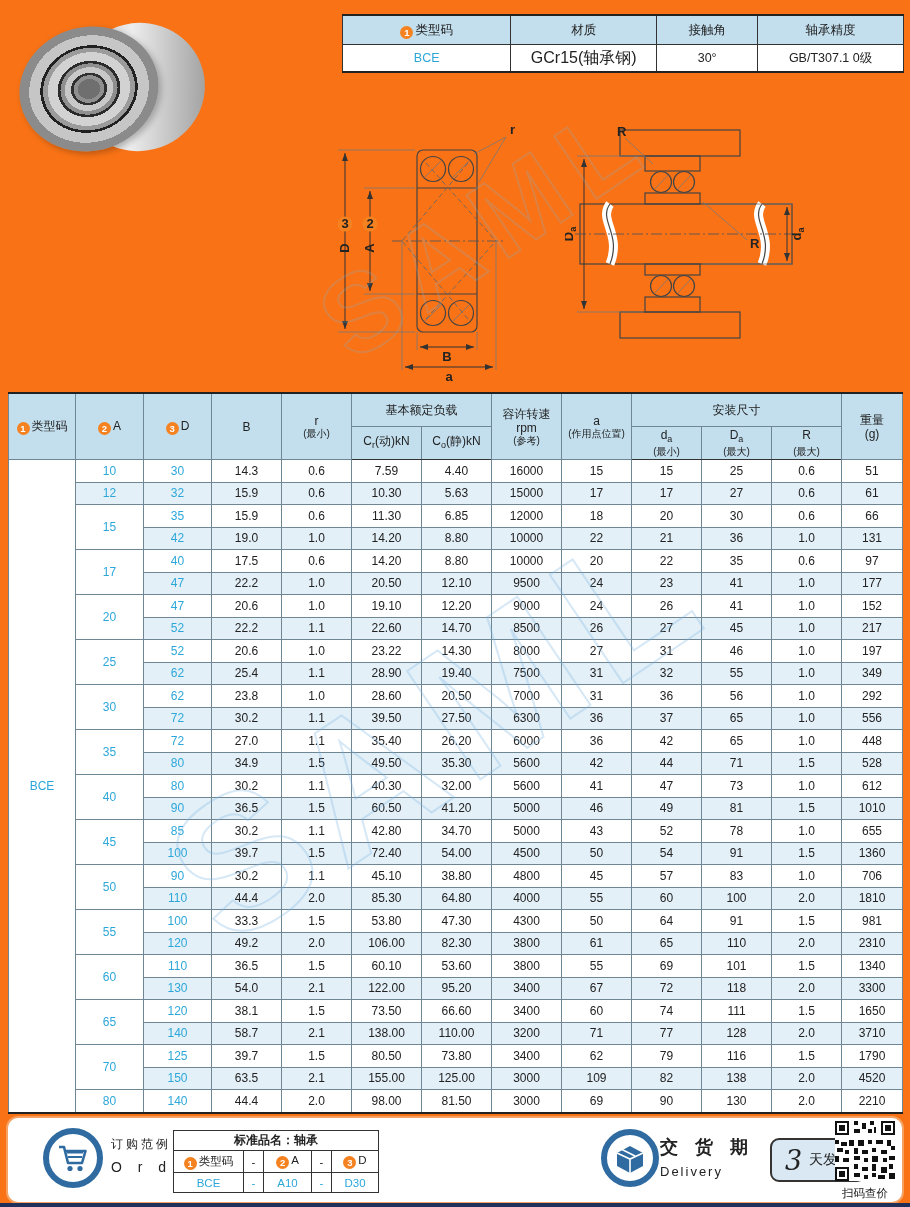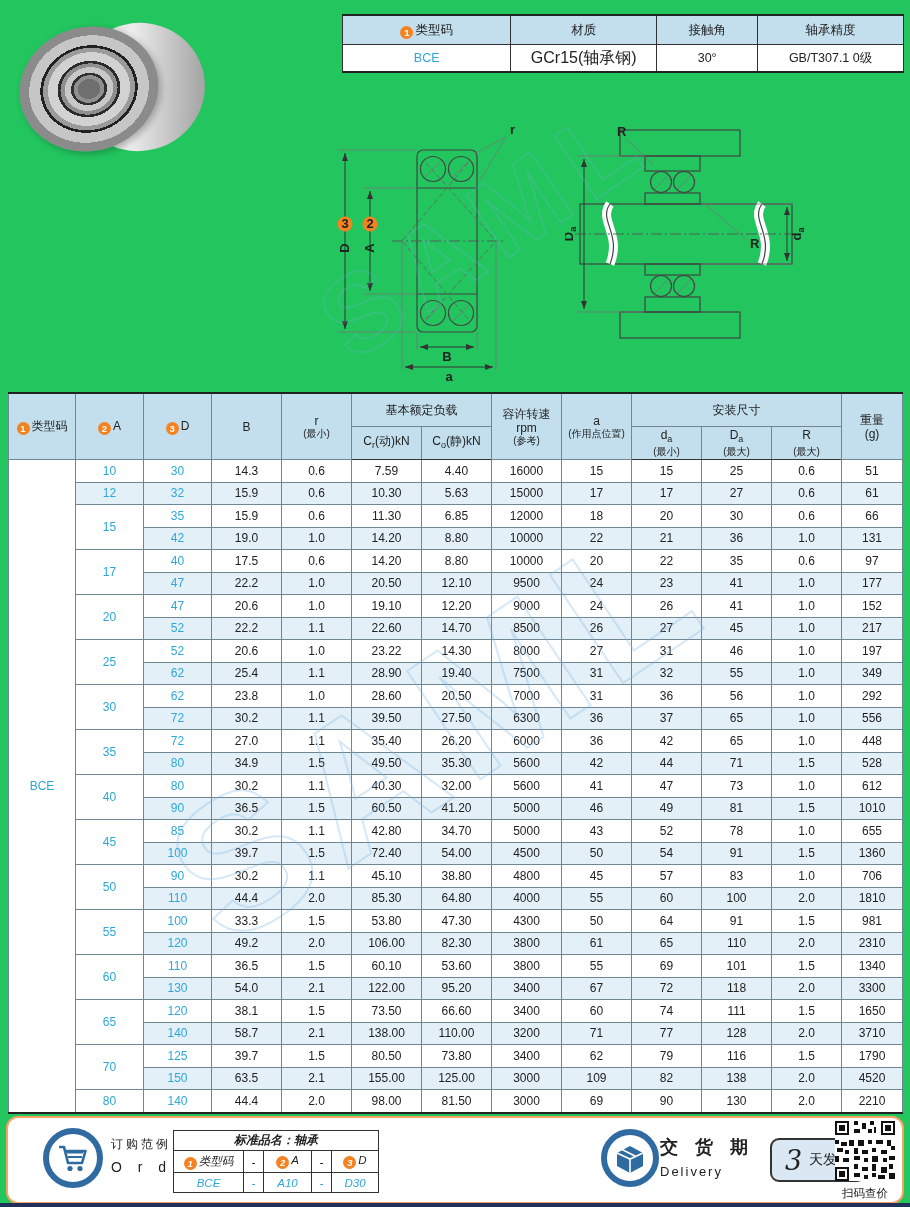--- a/index.html
+++ b/index.html
@@ -1,16 +1,16 @@
 <!DOCTYPE html>
 <html><head>
 <meta charset="utf-8">
 <style>
   html,body{margin:0;padding:0;background:#fff;}
-  .page{position:relative;width:910px;height:1207px;background:#22c55e;overflow:hidden;
+  .page{position:relative;width:910px;height:1207px;background:#f97316;overflow:hidden;
         font-family:"Liberation Sans","DejaVu Sans",sans-serif;color:#222;}
 
   
   .photo{position:absolute;left:15px;top:15px;width:200px;height:150px;}
   .b-body{position:absolute;left:58px;top:8px;width:132px;height:128px;border-radius:50%;
           transform:rotate(-14deg);
           background:linear-gradient(105deg,#b4b4b4,#ededed 45%,#9d9d9d 95%);}
   .b-face{position:absolute;left:4px;top:12px;width:140px;height:124px;border-radius:50%;
           transform:rotate(-14deg);
           background:radial-gradient(closest-side,#6f6f6f 0 16%,#8f8f8f 16% 22%,#303030 22% 26%,
@@ -66,21 +66,21 @@
   sub{font-size:9px;}
 
   
   .order-box{position:absolute;left:6px;top:1116px;width:894px;height:84px;
              border:2.5px solid #f5a262;border-radius:12px;background:#fff;}
   .cart-wrap{position:absolute;left:34px;top:9px;}
   .order-titles{position:absolute;left:103px;top:18px;text-align:left;}
   .ot-cn{font-size:12px;letter-spacing:3px;}
   .ot-en{font-size:14px;letter-spacing:6px;margin-top:6px;}
   .order-table{position:absolute;left:165px;top:12px;width:205px;border-collapse:collapse;table-layout:fixed;}
-  .order-table th,.order-table td{border:1px solid #333;text-align:center;font-size:11.5px;font-weight:normal;padding:0;font-style:italic;}
+  .order-table th,.order-table td{border:1px solid #333;text-align:center;font-size:11.5px;font-weight:normal;padding:0;}
   .order-table .ttl{font-weight:bold;font-size:12px;height:19px;}
   .order-table th{height:21px;background:#fff;}
   .order-table td{height:19px;}
   .deliv-icon{position:absolute;left:592px;top:10px;}
   .deliv-txt{position:absolute;left:652px;top:17px;text-align:left;}
   .dt-cn{font-size:18px;font-weight:bold;letter-spacing:6px;}
   .dt-en{font-size:13px;letter-spacing:2px;margin-top:5px;}
   .days-box{position:absolute;left:762px;top:20px;width:92px;height:40px;border:2px solid #333;
             border-radius:9px;background:#d9e8f3;display:flex;align-items:center;justify-content:center;gap:7px;}
   .days-num{font-family:"DejaVu Serif","Liberation Serif",serif;font-style:italic;font-size:27px;}

